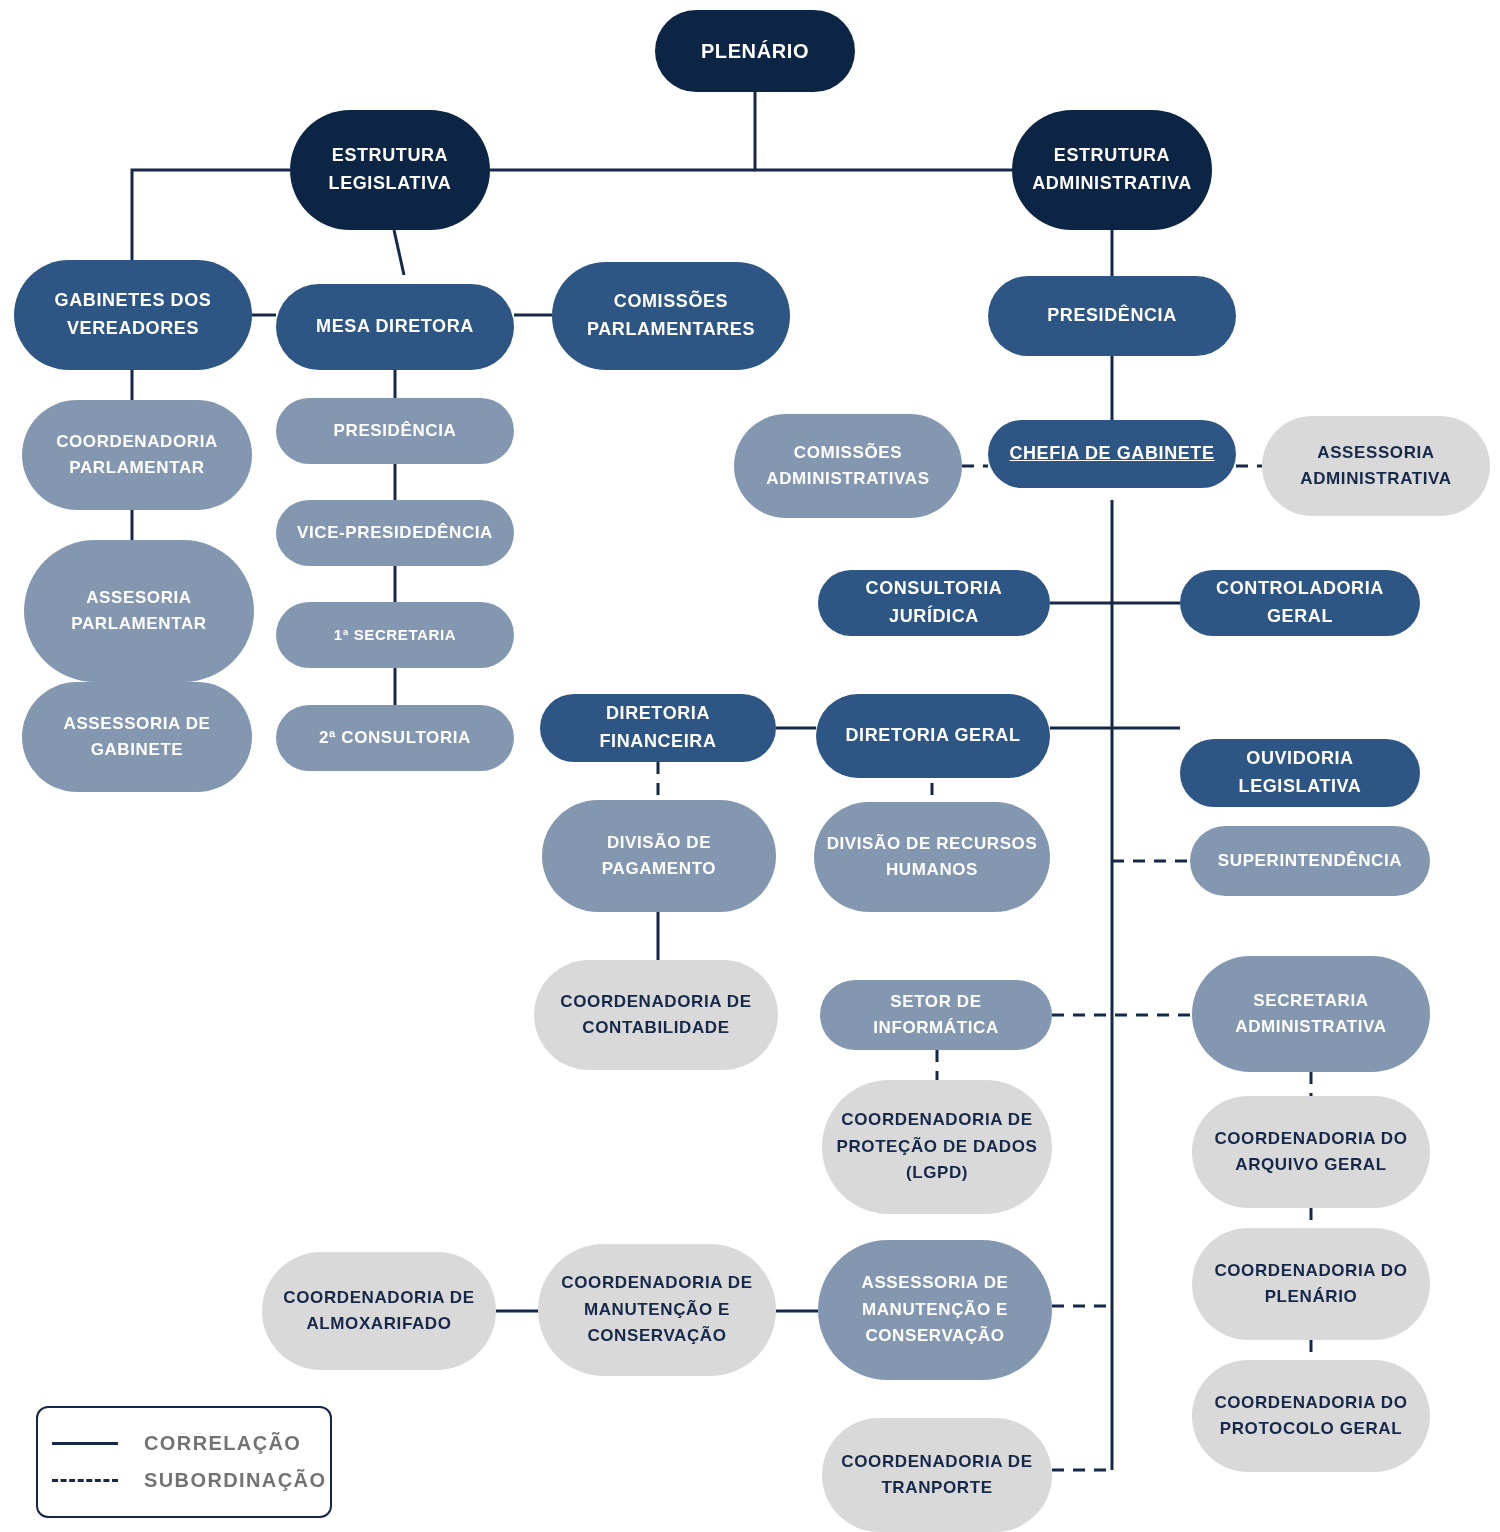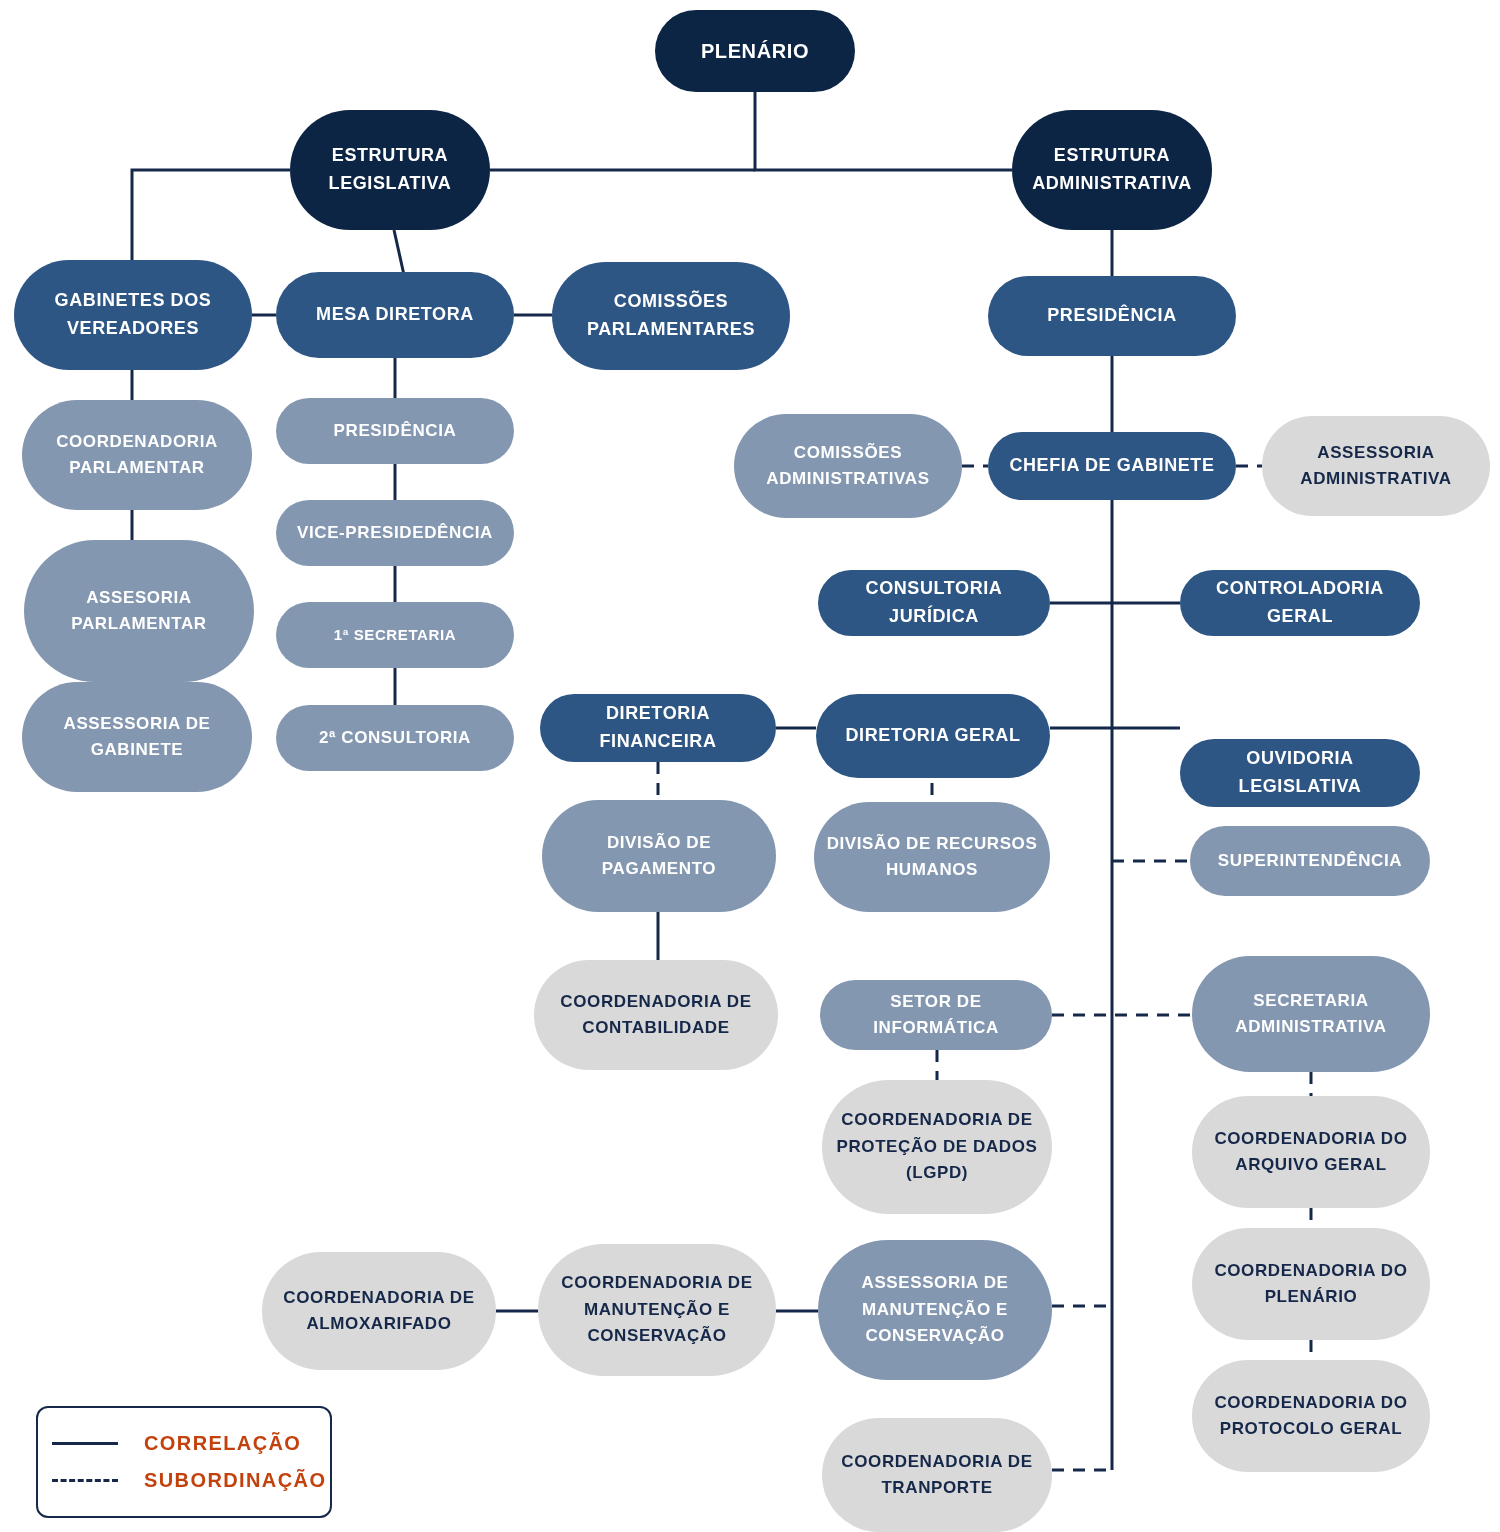--- a/index.html
+++ b/index.html
@@ -65,21 +65,21 @@
   .legend-sample {
     width: 66px;
     height: 0;
     flex: none;
   }
   .legend-solid { border-top: 3px solid #16284a; }
   .legend-dash  { border-top: 3px dashed #16284a; }
   .legend-label {
     font-weight: bold;
     font-size: 20px;
-    color: #c2410c;
+    color: #737373;
     letter-spacing: 1.4px;
     white-space: nowrap;
   }
 </style>
 </head>
 <body>
 
 <div id="canvas">
   <svg id="wires" viewBox="0 0 1500 1532">
       <path d="M 755 92 L 755 170 L 1012 170" fill="none" stroke="#16284a" stroke-width="3" stroke-linecap="butt"></path>
@@ -123,21 +123,21 @@
       </div>
       <div class="node n-dark" style="left: 290px; top: 110px; width: 200px; height: 120px; font-size: 18px;">
         <span>ESTRUTURA<br>LEGISLATIVA</span>
       </div>
       <div class="node n-dark" style="left: 1012px; top: 110px; width: 200px; height: 120px; font-size: 18px;">
         <span>ESTRUTURA<br>ADMINISTRATIVA</span>
       </div>
       <div class="node n-mid" style="left: 14px; top: 260px; width: 238px; height: 110px; font-size: 18px;">
         <span>GABINETES DOS<br>VEREADORES</span>
       </div>
-      <div class="node n-mid" style="left: 276px; top: 272px; width: 238px; height: 86px; font-size: 18px;">
+      <div class="node n-mid" style="left: 276px; top: 284px; width: 238px; height: 86px; font-size: 18px;">
         <span>MESA DIRETORA</span>
       </div>
       <div class="node n-mid" style="left: 552px; top: 262px; width: 238px; height: 108px; font-size: 18px;">
         <span>COMISSÕES<br>PARLAMENTARES</span>
       </div>
       <div class="node n-mid" style="left: 988px; top: 276px; width: 248px; height: 80px; font-size: 18px;">
         <span>PRESIDÊNCIA</span>
       </div>
       <div class="node n-light" style="left: 22px; top: 400px; width: 230px; height: 110px; font-size: 17px;">
         <span>COORDENADORIA<br>PARLAMENTAR</span>
@@ -156,21 +156,21 @@
       </div>
       <div class="node n-light" style="left: 276px; top: 602px; width: 238px; height: 66px; font-size: 15px;">
         <span>1ª SECRETARIA</span>
       </div>
       <div class="node n-light" style="left: 276px; top: 705px; width: 238px; height: 66px; font-size: 17px;">
         <span>2ª CONSULTORIA</span>
       </div>
       <div class="node n-light" style="left: 734px; top: 414px; width: 228px; height: 104px; font-size: 17px;">
         <span>COMISSÕES<br>ADMINISTRATIVAS</span>
       </div>
-      <div class="node n-mid" style="left: 988px; top: 432px; width: 248px; height: 68px; font-size: 18px;">
+      <div class="node n-mid" style="left: 988px; top: 420px; width: 248px; height: 68px; font-size: 18px; text-decoration: underline;">
         <span>CHEFIA DE GABINETE</span>
       </div>
       <div class="node n-gray" style="left: 1262px; top: 416px; width: 228px; height: 100px; font-size: 17px;">
         <span>ASSESSORIA<br>ADMINISTRATIVA</span>
       </div>
       <div class="node n-mid" style="left: 818px; top: 570px; width: 232px; height: 66px; font-size: 18px;">
         <span>CONSULTORIA JURÍDICA</span>
       </div>
       <div class="node n-mid" style="left: 1180px; top: 570px; width: 240px; height: 66px; font-size: 18px;">
         <span>CONTROLADORIA GERAL</span>

